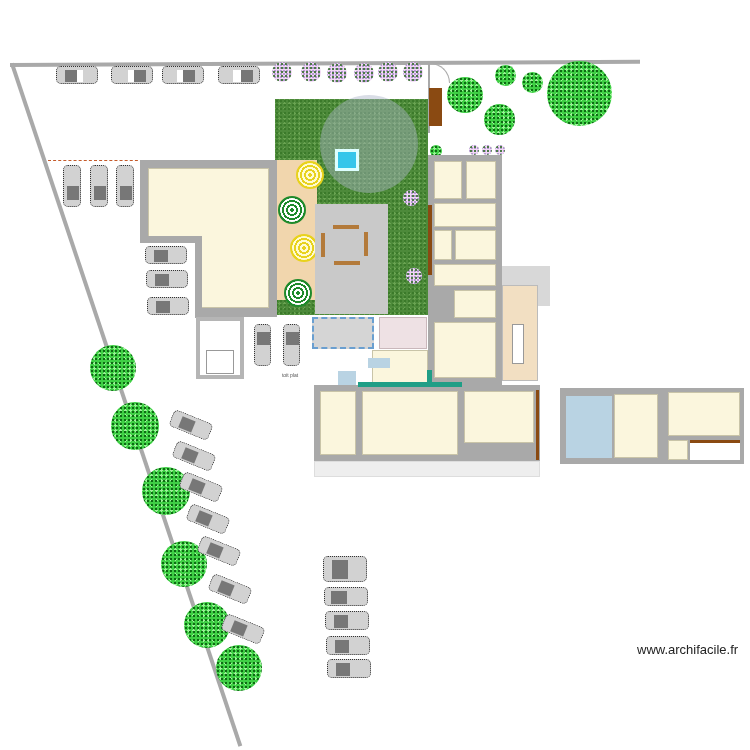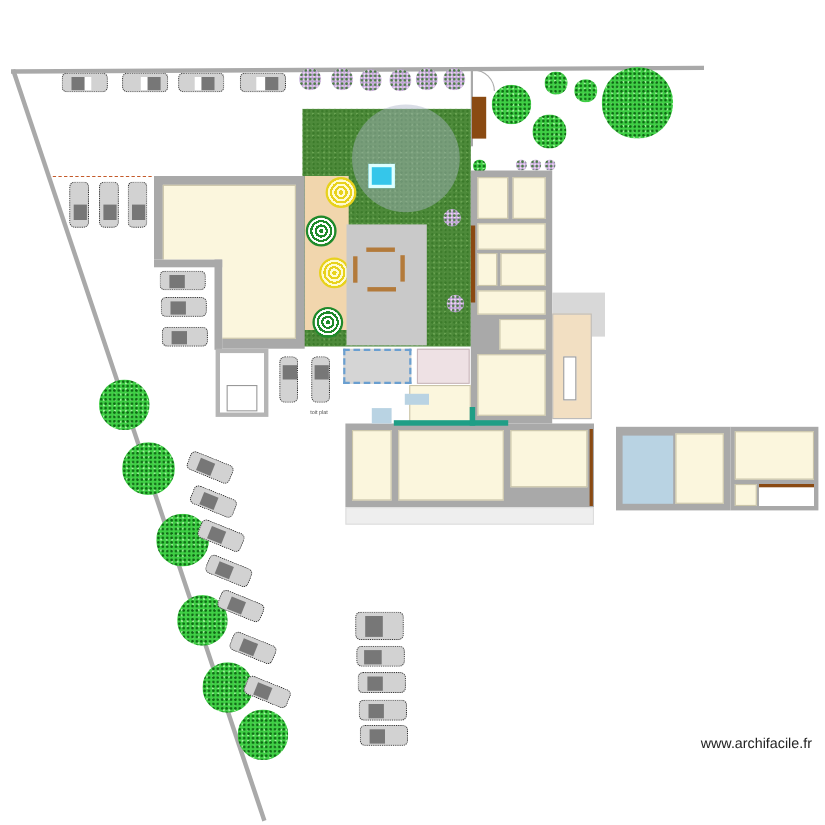--- a/index.html
+++ b/index.html
@@ -203,13 +203,13 @@
 <div class="abs car" style="left:325px;top:611px;width:44px;height:19px;">
     <div class="glass" style="left:8px;top:3px;width:14px;height:13px;"></div>
   </div>
 <div class="abs car" style="left:326px;top:636px;width:44px;height:19px;">
     <div class="glass" style="left:8px;top:3px;width:14px;height:13px;"></div>
   </div>
 <div class="abs car" style="left:327px;top:659px;width:44px;height:19px;">
     <div class="glass" style="left:8px;top:3px;width:14px;height:13px;"></div>
   </div>
 
-<div class="abs watermark" style="left:637px;top:668px;">www.archifacile.fr</div>
+<div class="abs watermark" style="left:637px;top:642px;">www.archifacile.fr</div>
 
 </body></html>

